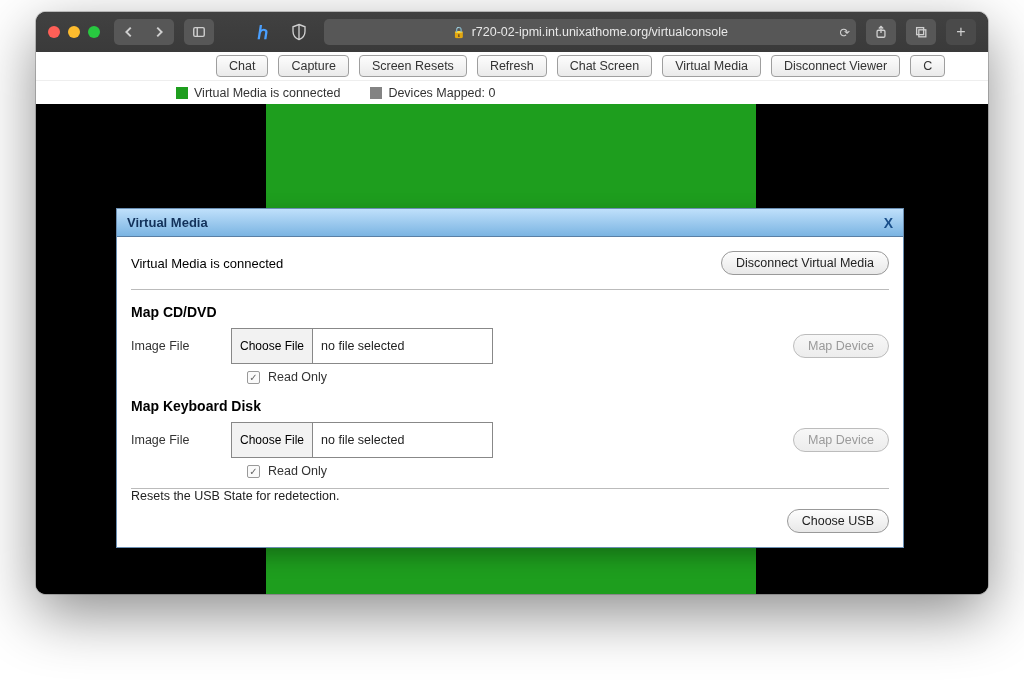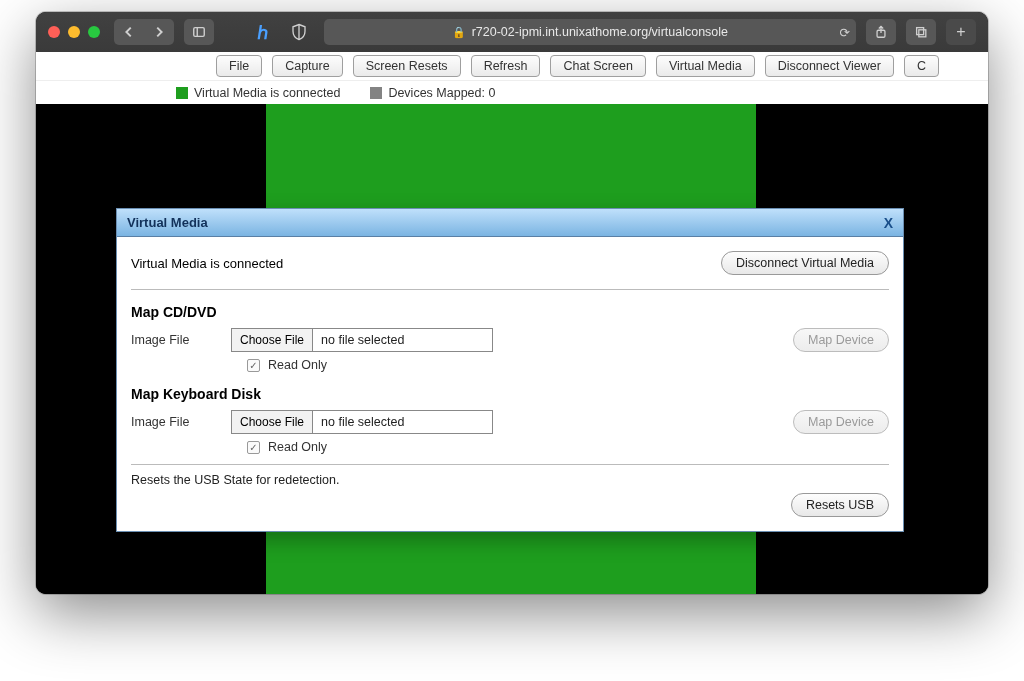--- a/index.html
+++ b/index.html
@@ -104,27 +104,27 @@
   .top-row{display:flex;justify-content:space-between;align-items:center;padding:4px 0 14px 0;border-bottom:1px solid #bbb;}
   .g-btn{
     padding:4px 14px; font-size:12.5px;
     background:linear-gradient(#fdfdfd,#e8e8e8);
     border:1px solid #999; border-radius:12px; color:#222;
   }
   .g-btn.disabled{color:#9a9a9a;border-color:#bcbcbc;background:linear-gradient(#f7f7f7,#ececec);}
   .sect-h{font-weight:bold;font-size:14px;margin:14px 0 8px 0;}
   .row{display:flex;align-items:center;gap:0;margin-bottom:6px;}
   .row .lbl{width:100px;font-size:12.5px;color:#333;}
-  .file-box{display:flex;align-items:center;border:1px solid #888;height:24px;width:262px;}
+  .file-box{display:flex;align-items:center;border:1px solid #888;height:36px;width:262px;}
   .file-btn{height:100%;padding:0 8px;background:#f2f2f2;border-right:1px solid #888;font-size:12px;display:flex;align-items:center;}
   .file-txt{padding:0 8px;font-size:12.5px;color:#222;}
   .row .spacer{flex:1;}
   .chk-row{display:flex;align-items:center;gap:8px;margin-left:116px;margin-bottom:10px;font-size:12.5px;color:#333;}
   .chk{width:13px;height:13px;border:1px solid #999;border-radius:2px;display:inline-flex;align-items:center;justify-content:center;color:#666;font-size:10px;background:#fafafa;}
-  .divider{border-top:1px solid #bbb;margin-top:4px;padding-top:8px;}
+  .divider{border-top:1px solid #bbb;margin-top:4px;padding-top:0;}
   .reset-row{display:flex;justify-content:space-between;align-items:center;}
   .reset-row .txt{font-size:12.5px;color:#222;}
   svg.icon{width:14px;height:14px;}
   .chev{stroke:#cfcfcf;stroke-width:2.2;fill:none;}
 </style>
 </head>
 <body>
 
 <div class="stage">
   <div class="window">
@@ -179,21 +179,21 @@
             <rect x="5.5" y="5.5" width="8" height="8" fill="none" stroke="#cfcfcf" stroke-width="1.5"></rect>
           </svg>
       </div>
       <div class="chrome-btn" style="background:#4a4a4a">
           <span style="color:#cfcfcf;font-size:16px;line-height:1">+</span>
         </div>
     </div>
 
     <div class="page">
       <div class="toolbar">
-        <span class="tb-btn">File</span>
+        <span class="tb-btn">Chat</span>
         <span class="tb-btn">Capture</span>
         <span class="tb-btn">Screen Resets</span>
         <span class="tb-btn">Refresh</span>
         <span class="tb-btn">Chat Screen</span>
         <span class="tb-btn">Virtual Media</span>
         <span class="tb-btn">Disconnect Viewer</span>
         <span class="tb-btn">C</span>
       </div>
       <div class="statusbar">
         <span><span class="swatch green"></span><span>Virtual Media is connected</span></span>
@@ -242,21 +242,21 @@
             <div class="chk-row">
               <span class="chk">✓</span>
               <span>Read Only</span>
             </div>
 
             <div class="divider">
               <div class="reset-row">
                 <span class="txt">Resets the USB State for redetection.</span>
               </div>
               <div class="reset-row" style="justify-content:flex-end;margin-top:6px;">
-                <span class="g-btn">Resets USB</span>
+                <span class="g-btn">Choose USB</span>
               </div>
             </div>
           </div>
         </div>
 
       </div>
     </div>
   </div>
 </div>
 

